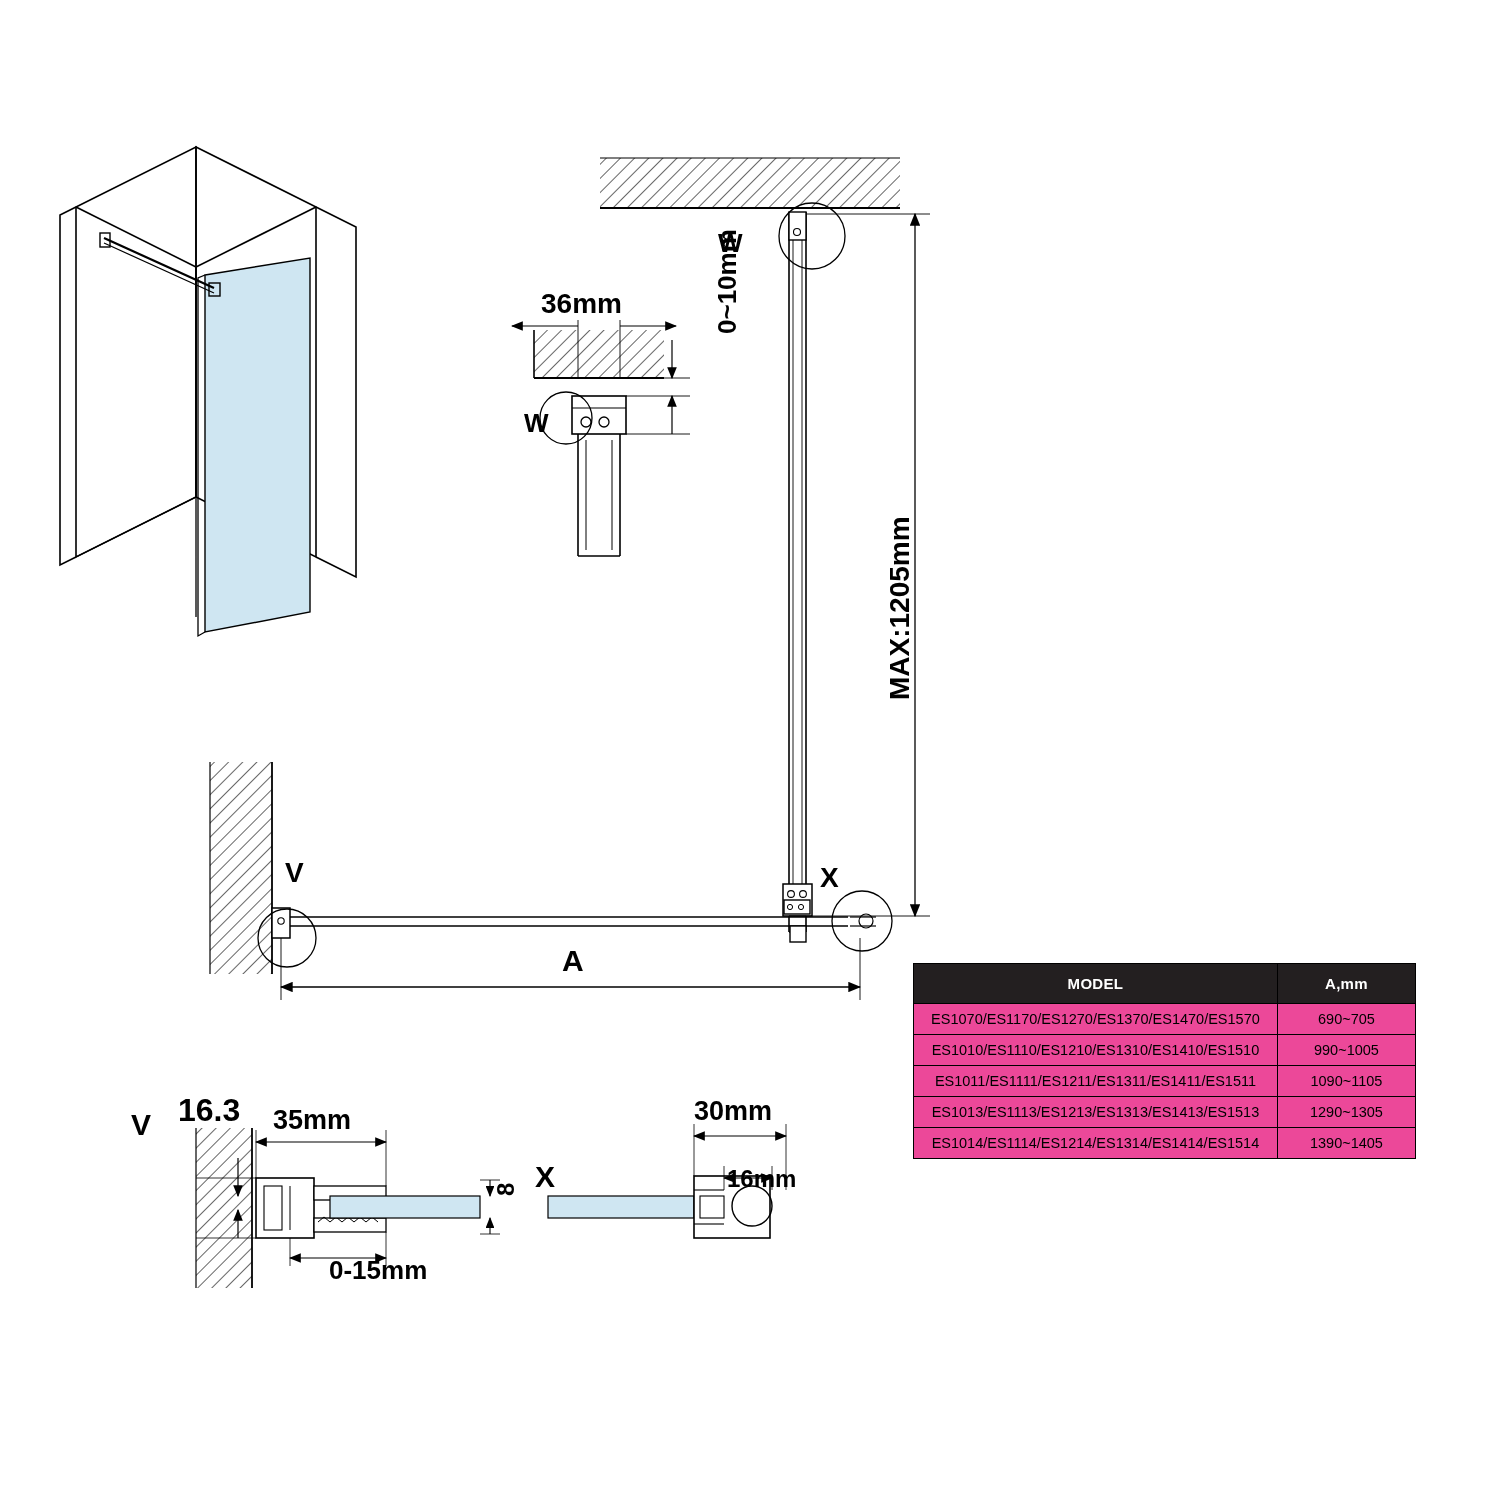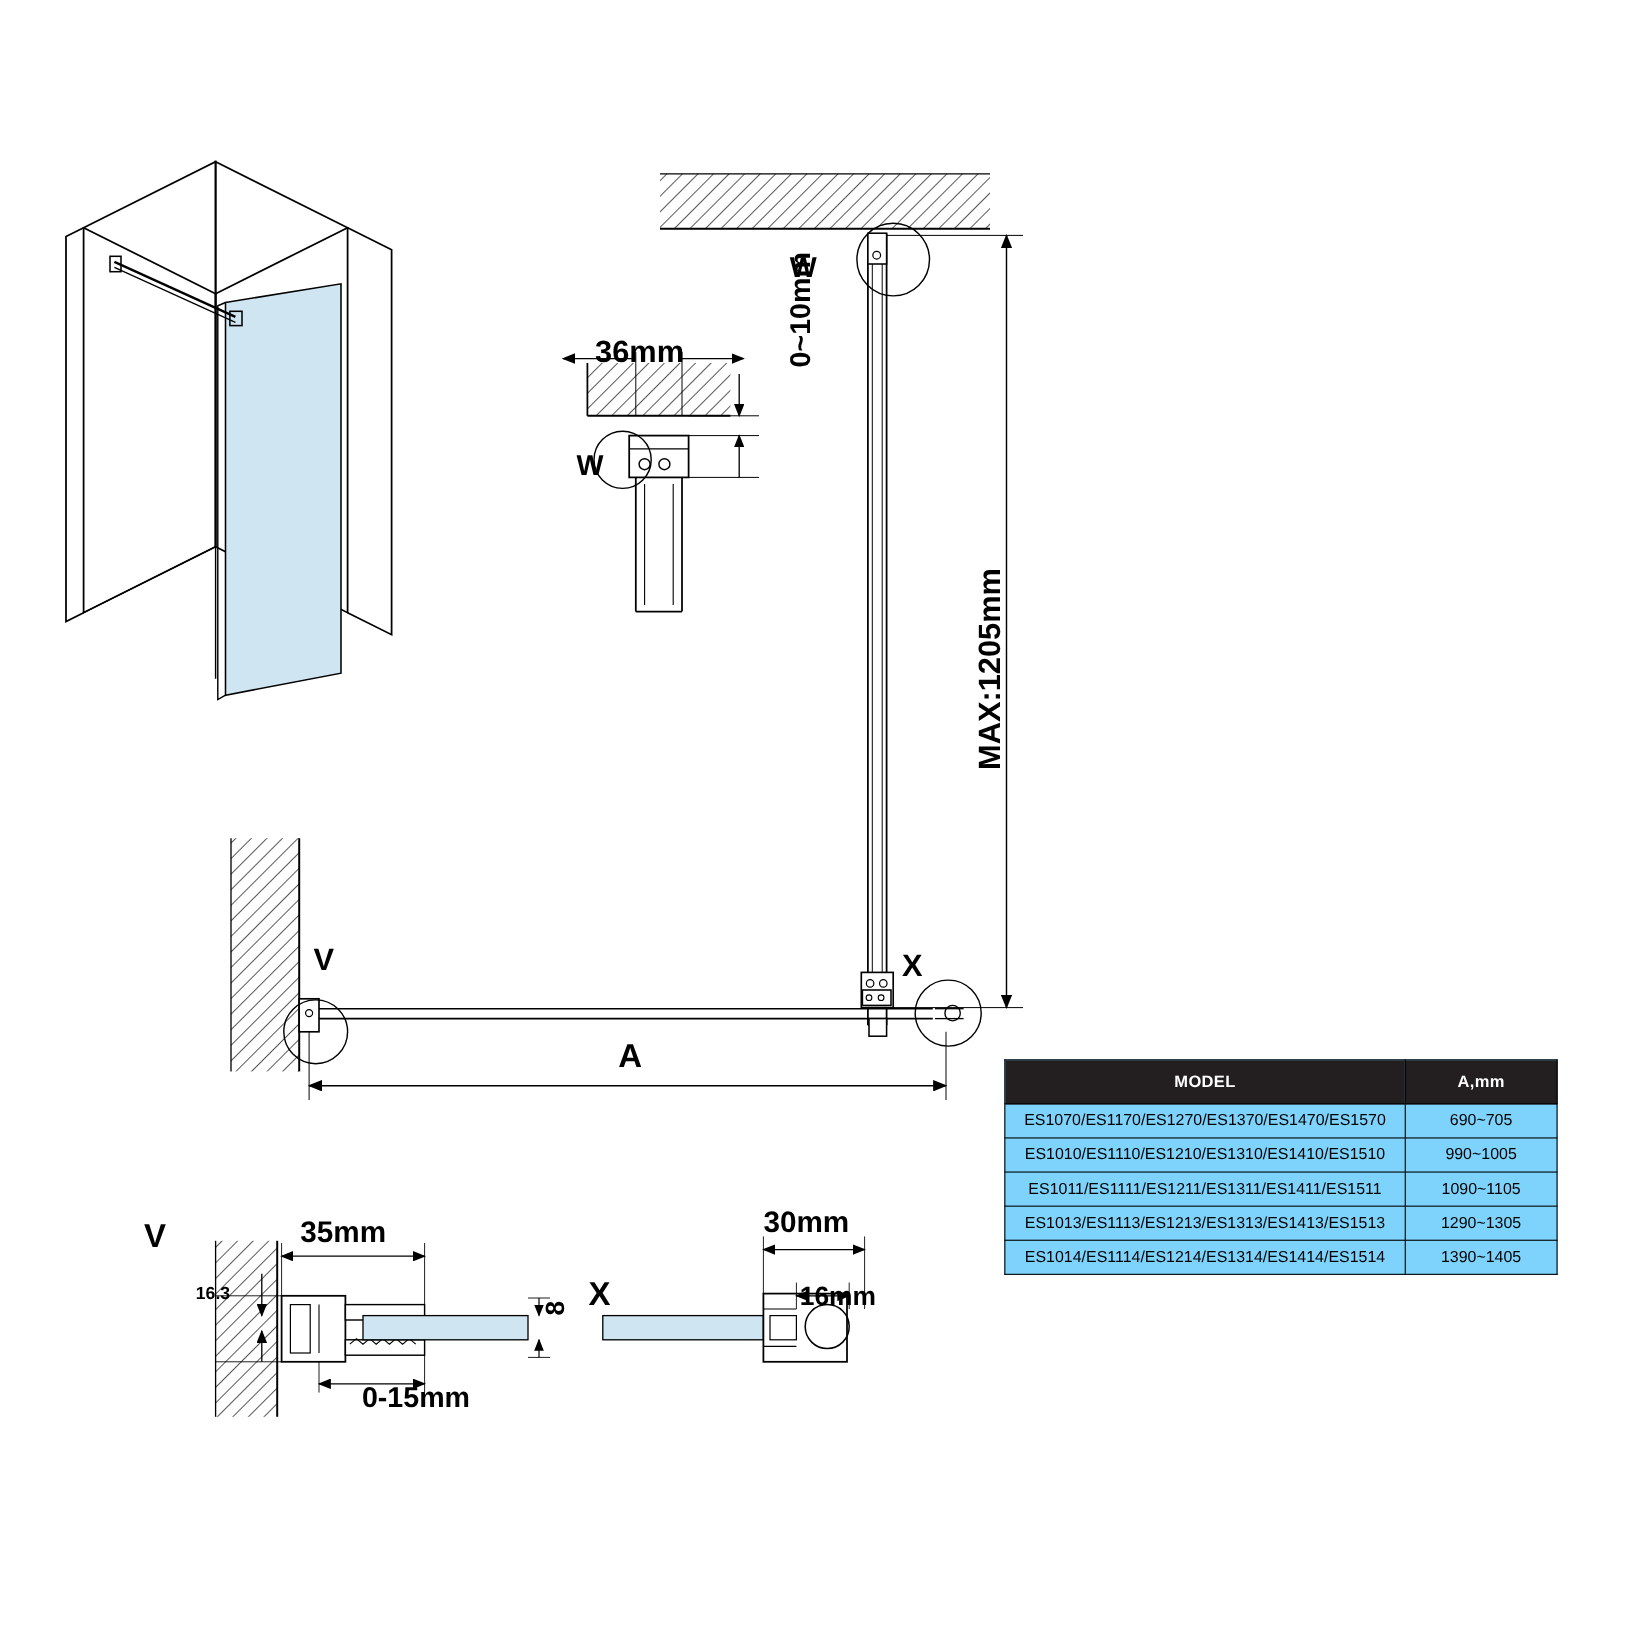--- a/index.html
+++ b/index.html
@@ -33,21 +33,21 @@
   svg { display: block; }
 
   
   #spec-table {
     position: absolute;
     left: 913px;
     top: 963px;
     width: 503px;
     border-collapse: collapse;
     font-size: 14.5px;
-    background: #7dd3fc;
+    background: #ec4899;
   }
   #spec-table th, #spec-table td {
     border: 1px solid #000;
     padding: 7px 4px;
     text-align: center;
     font-weight: normal;
   }
   #spec-table thead th {
     background: #231f20;
     color: #ffffff;
@@ -244,35 +244,35 @@
         <path d="M724,1178 L772,1178" stroke-width="1.2" marker-start="url(#arrStart)" marker-end="url(#arrEnd)"></path>
       </g>
 
     </g>
   </svg>
 
   <div class="lbl" style="left:718px; top:228px; font-size:26px;">W</div>
 
   <div class="lbl" style="left:524px; top:408px; font-size:26px;">W</div>
 
-  <div class="lbl" style="left:541px; top:288px; font-size:28px;margin-top:16px;">36mm</div>
+  <div class="lbl" style="left:541px; top:288px; font-size:28px;">36mm</div>
 
   <div class="lbl vert" style="left:712px; top:334px; font-size:26px;">0~10mm</div>
 
   <div class="lbl vert" style="left:884px; top:700px; font-size:28px;">MAX:1205mm</div>
 
   <div class="lbl" style="left:285px; top:857px; font-size:28px;">V</div>
 
   <div class="lbl" style="left:820px; top:862px; font-size:28px;">X</div>
 
   <div class="lbl" style="left:562px; top:944px; font-size:30px;">A</div>
 
   <div class="lbl" style="left:131px; top:1108px; font-size:30px;">V</div>
 
-  <div class="lbl" style="left:178px; top:1168px; font-size:16px;">16.3</div>
+  <div class="lbl" style="left:178px; top:1092px; font-size:32px;">16.3</div>
 
   <div class="lbl" style="left:273px; top:1105px; font-size:27px;">35mm</div>
 
   <div class="lbl" style="left:300px; top:1255px; font-size:26px;margin-left:29px;">0-15mm</div>
 
   <div class="lbl vert" style="left:492px; top:1196px; font-size:24px;">8</div>
 
   <div class="lbl" style="left:535px; top:1160px; font-size:30px;">X</div>
 
   <div class="lbl" style="left:694px; top:1096px; font-size:27px;">30mm</div>

